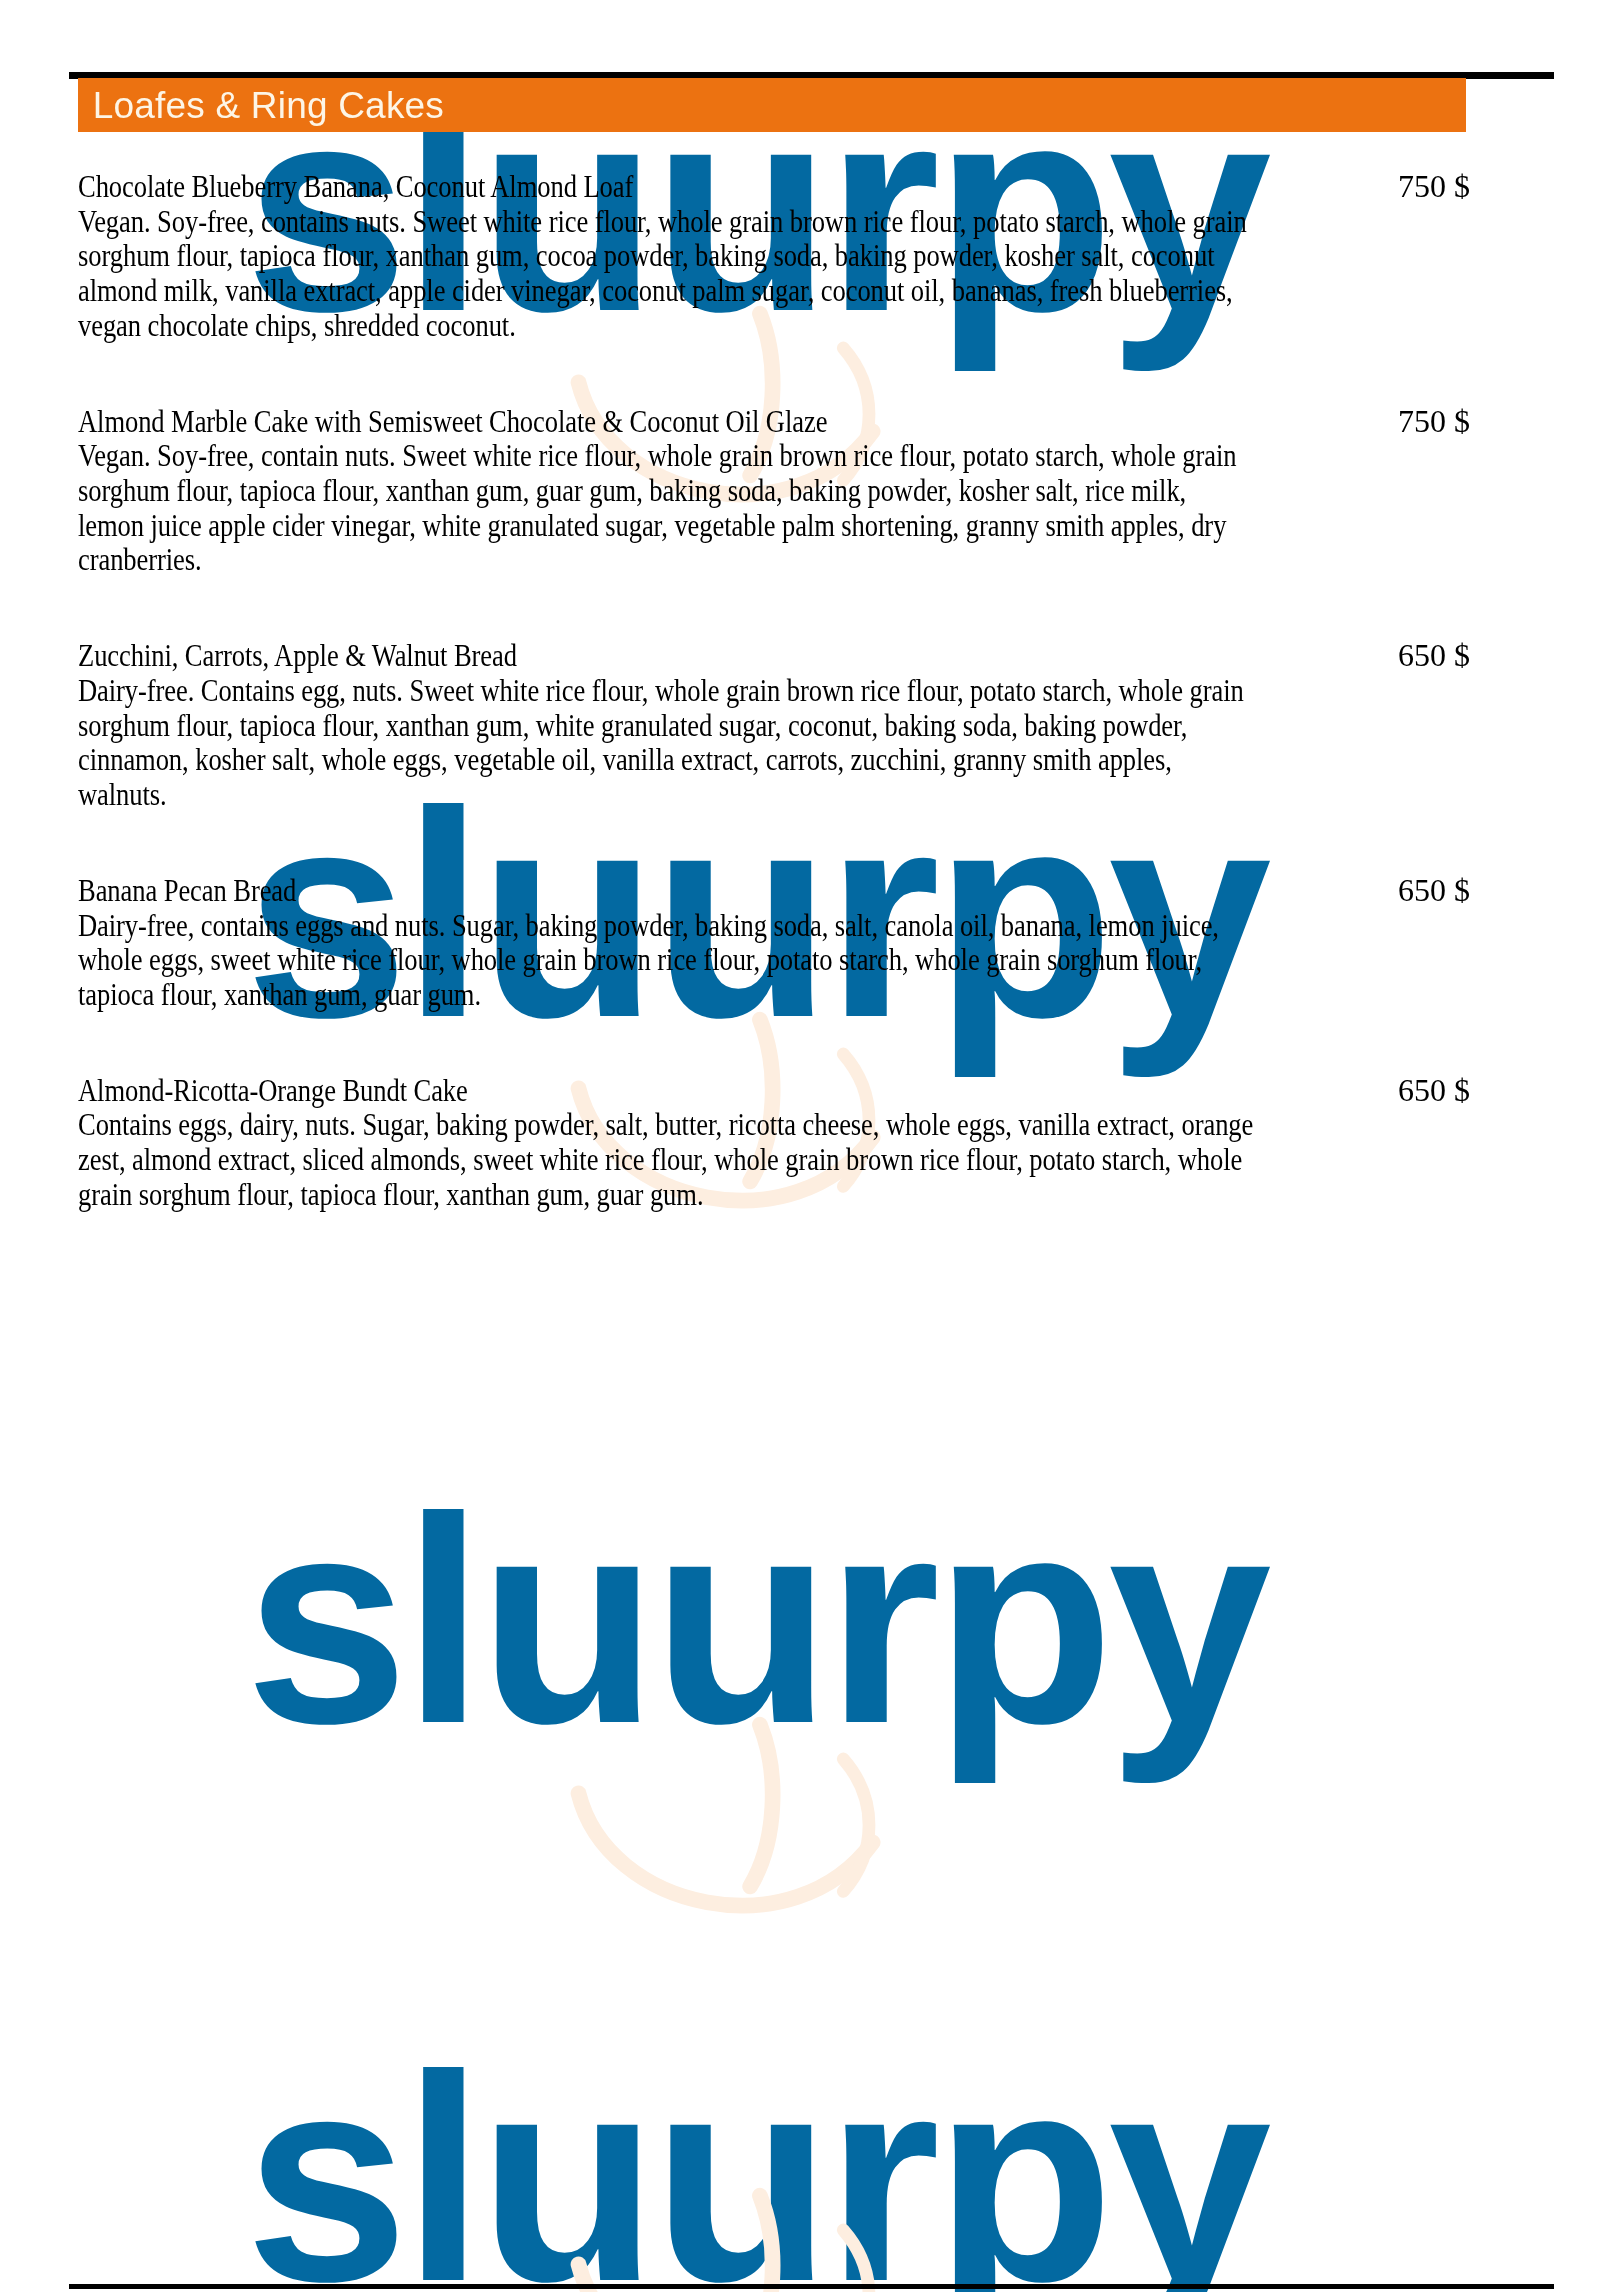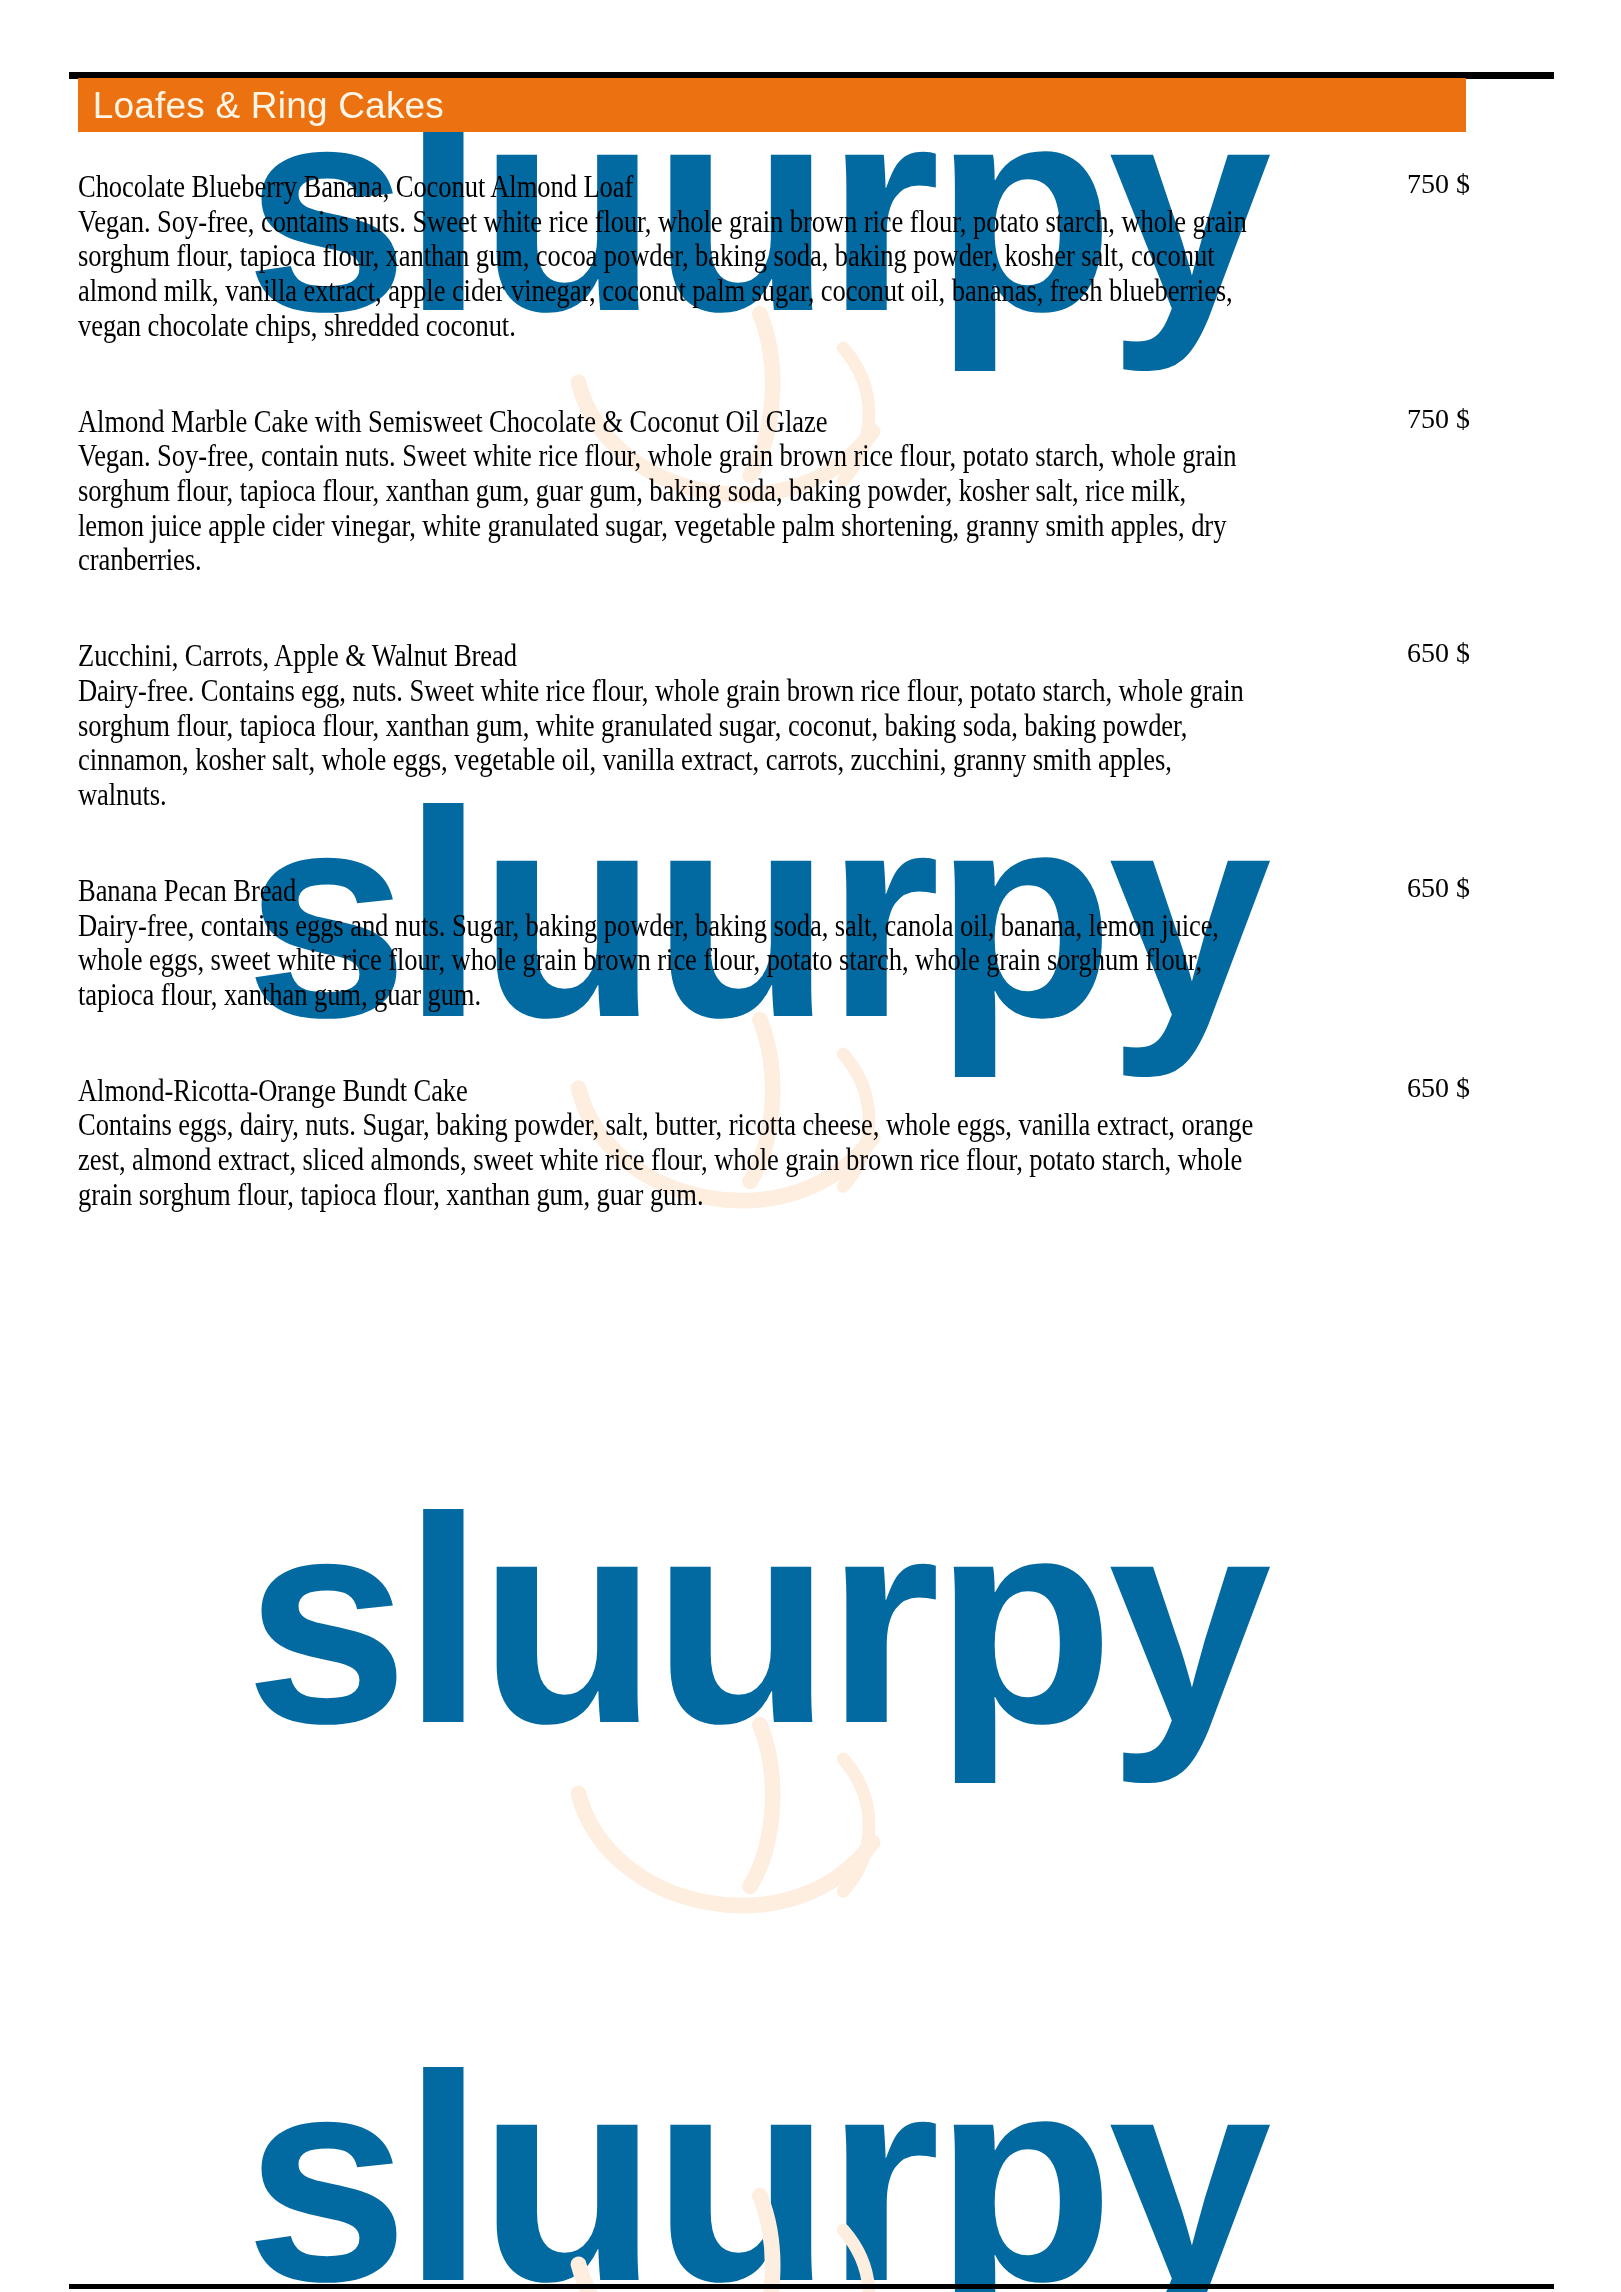--- a/index.html
+++ b/index.html
@@ -120,21 +120,21 @@
     letter-spacing: -0.1px;
     transform: scaleX(0.83);
     transform-origin: left top;
     width: 120.4%;
   }
   .item-price {
     flex: 0 0 auto;
     width: 211px;
     text-align: right;
     font-family: "Liberation Serif", serif;
-    font-size: 28px;
+    font-size: 32px;
     line-height: 1.085;
     color: #000000;
     white-space: nowrap;
   }
 </style>
 </head>
 <body>
 
 <div class="watermark-layer">
   <div class="wm" style="left:245px; top:39px; font-size:294px;">sluurpy</div>

